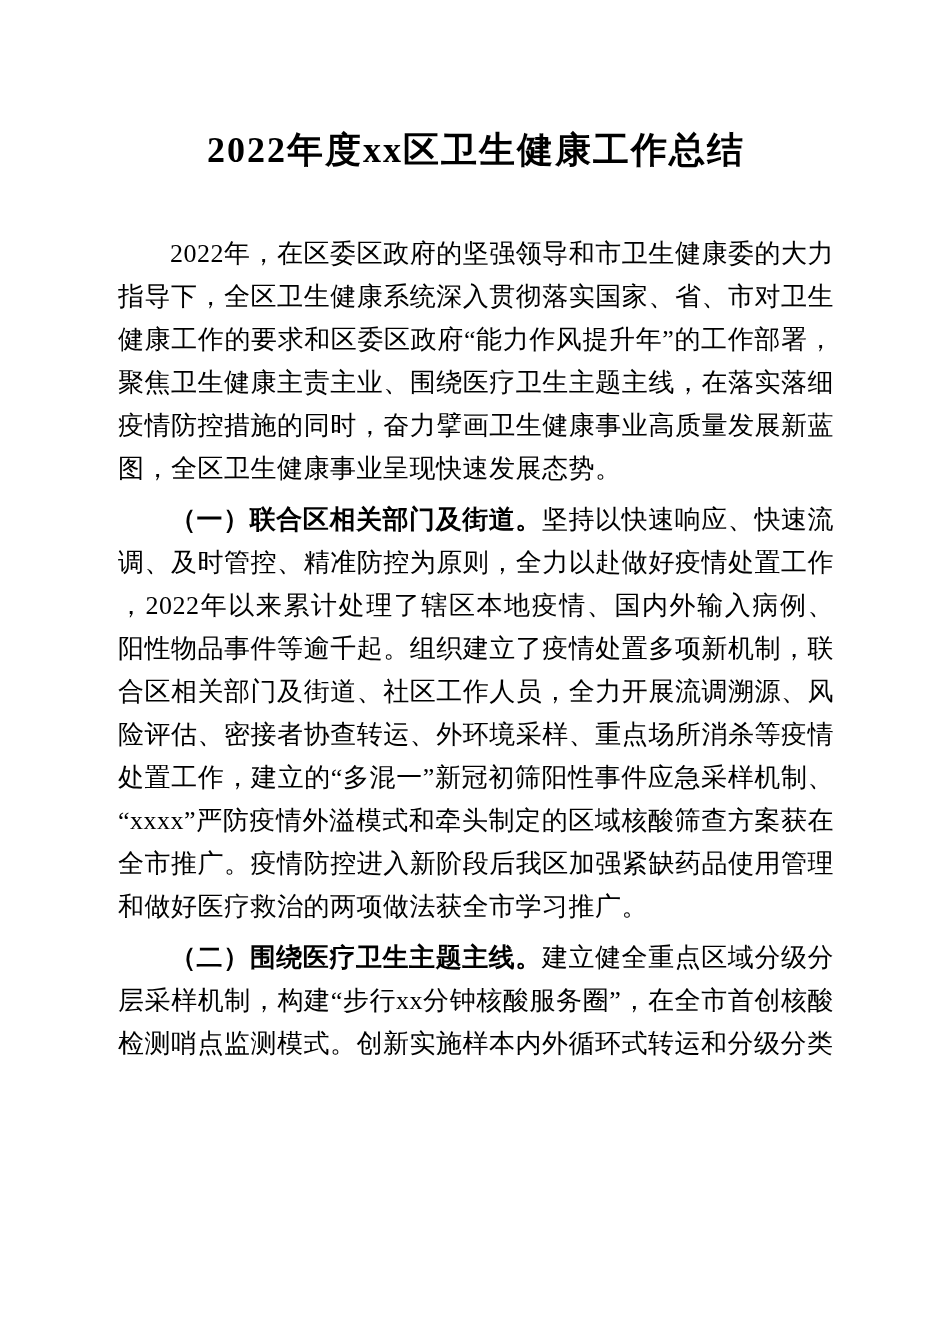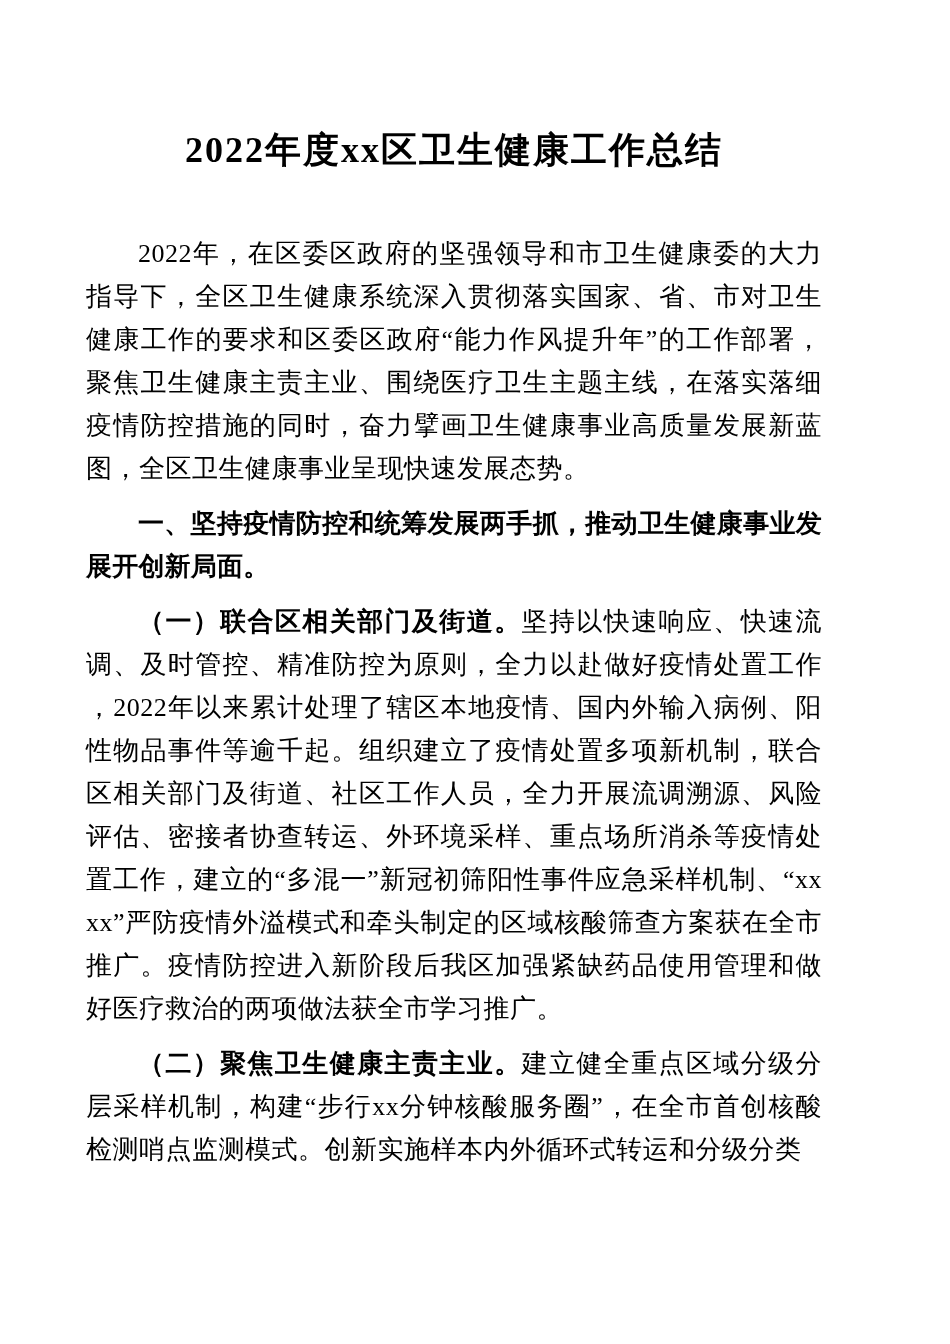--- a/index.html
+++ b/index.html
@@ -7,35 +7,35 @@
     padding: 0;
     background: #ffffff;
   }
   .page {
     position: relative;
     width: 950px;
     height: 1344px;
     box-sizing: border-box;
     background: #ffffff;
     color: #000000;
-    padding: 126px 116px 0 74px;
+    padding: 126px 116px 0 118px;
     overflow: hidden;
     font-family: "Liberation Serif", "DejaVu Serif", serif;
   }
   .doc-title {
     margin: 0 0 58px 0;
     text-align: center;
     font-size: 36px;
     line-height: 48px;
     font-weight: bold;
     letter-spacing: 2px;
     font-family: "Liberation Serif", "DejaVu Serif", serif;
   }
   .para {
-    margin: 12px;
+    margin: 0;
     font-size: 26px;
     line-height: 43px;
     letter-spacing: 0.5px;
     text-align: justify;
     text-indent: 2em;
     word-break: break-all;
     line-break: anywhere;
   }
   .para.heading {
     margin-top: 10px;
@@ -52,19 +52,18 @@
 </style>
 </head>
 <body>
 
 <div class="page">
 
   <h1 class="doc-title">2022年度xx区卫生健康工作总结</h1>
 
   <p class="para">2022年，在区委区政府的坚强领导和市卫生健康委的大力指导下，全区卫生健康系统深入贯彻落实国家、省、市对卫生健康工作的要求和区委区政府“能力作风提升年”的工作部署，聚焦卫生健康主责主业、围绕医疗卫生主题主线，在落实落细疫情防控措施的同时，奋力擘画卫生健康事业高质量发展新蓝图，全区卫生健康事业呈现快速发展态势。</p>
 
-  <p class="para heading">一、坚持疫情防控和统筹发展两手抓，推动卫生健康事业发展开创新局面。</p>
 
   <p class="para section"><span class="lead">（一）联合区相关部门及街道。</span><span>坚持以快速响应、快速流调、及时管控、精准防控为原则，全力以赴做好疫情处置工作，2022年以来累计处理了辖区本地疫情、国内外输入病例、阳性物品事件等逾千起。组织建立了疫情处置多项新机制，联合区相关部门及街道、社区工作人员，全力开展流调溯源、风险评估、密接者协查转运、外环境采样、重点场所消杀等疫情处置工作，建立的“多混一”新冠初筛阳性事件应急采样机制、“xxxx”严防疫情外溢模式和牵头制定的区域核酸筛查方案获在全市推广。疫情防控进入新阶段后我区加强紧缺药品使用管理和做好医疗救治的两项做法获全市学习推广。</span></p>
 
-  <p class="para section"><span class="lead">（二）聚焦卫生健康主责主业。</span><span>建立健全重点区域分级分层采样机制，构建“步行xx分钟核酸服务圈”，在全市首创核酸检测哨点监测模式。创新实施样本内外循环式转运和分级分类</span></p>
+  <p class="para section"><span class="lead">（二）围绕医疗卫生主题主线。</span><span>建立健全重点区域分级分层采样机制，构建“步行xx分钟核酸服务圈”，在全市首创核酸检测哨点监测模式。创新实施样本内外循环式转运和分级分类</span></p>
 
 </div>
 
 </body></html>

